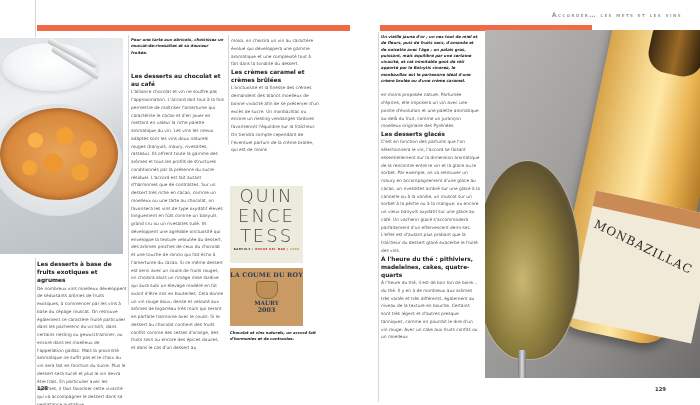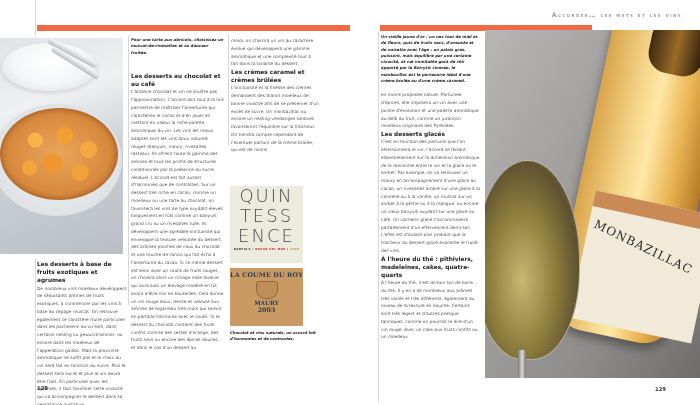--- a/index.html
+++ b/index.html
@@ -146,22 +146,22 @@
 
   <div class="vline" style="left:228px; top:35px; height:110px;"></div>
   <div class="col" style="left:231px; top:37px; width:88px;">
     <p>moka, on choisira un vin au caractère évolué qui développera une gamme aromatique et une complexité tout à fait dans la tonalité du dessert.</p>
     <p class="heading">Les crèmes caramel et crèmes brûlées</p>
     <p>L'onctuosité et la finesse des crèmes demandent des blancs moelleux de bonne vivacité afin de se préserver d'un excès de sucre. Un monbazillac ou encore un riesling vendanges tardives favoriseront l'équilibre sur la fraîcheur. On tiendra compte cependant de l'éventuel parfum de la crème brûlée, qui est de moins</p>
   </div>
 
   <div class="label-quintessence">
     <div class="big">QUIN</div>
+    <div class="big">ENCE</div>
     <div class="big">TESS</div>
-    <div class="big">ENCE</div>
     <div class="small">
       <span>BANYULS</span> |
       <span class="r">ROUGE DEL MAR</span> |
       <span class="y">2000</span>
     </div>
   </div>
 
   <div class="label-coume">
     <div class="title">LA COUME DU ROY</div>
     <div class="crest"></div>

